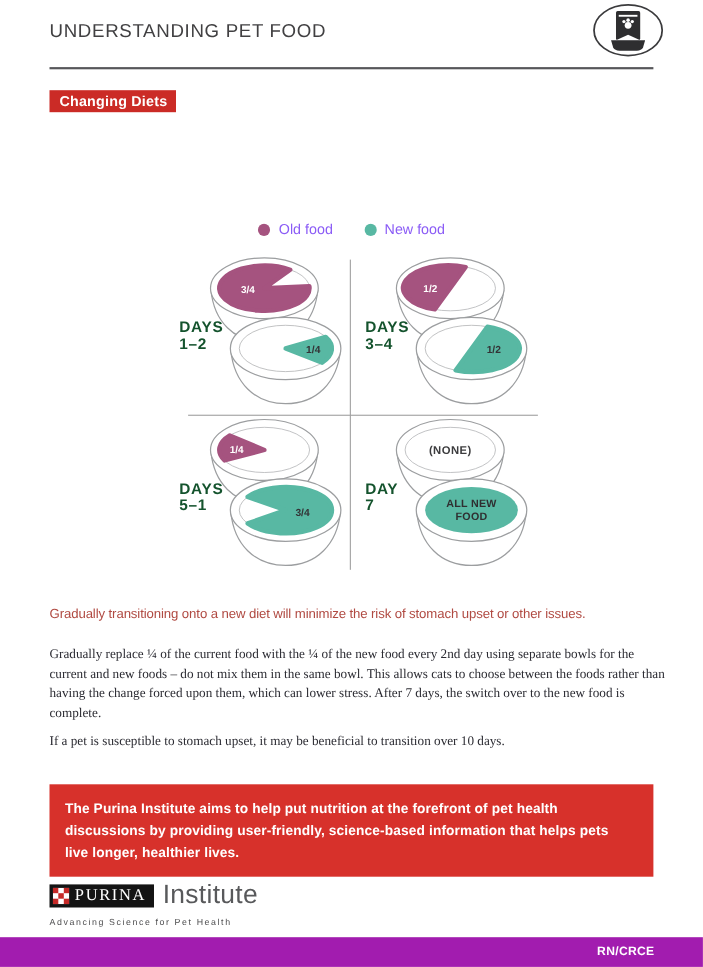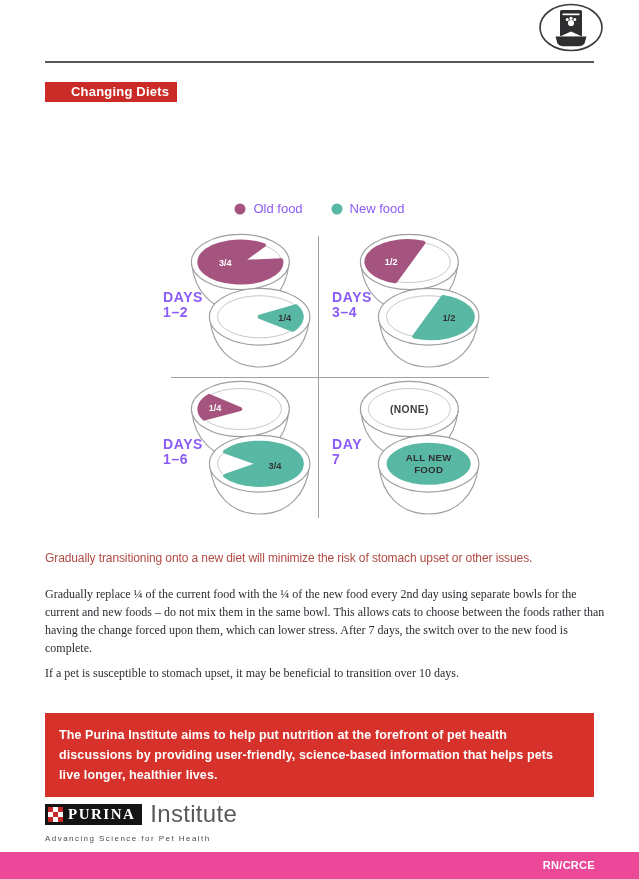--- a/index.html
+++ b/index.html
@@ -9,40 +9,40 @@
     overflow:hidden; font-family:"Liberation Sans", sans-serif;
   }
   .header-title {
     position:absolute; left:45px; top:19px;
     font-size:17px; font-weight:400; color:#414042; letter-spacing:0.6px;
   }
   .header-icon { position:absolute; left:538px; top:3px; }
   .header-rule { position:absolute; left:45px; top:61px; width:549px; height:2px; background:#57575a; }
   .badge {
     position:absolute; left:45px; top:82px;
-    color:#fff; font-size:13px; font-weight:bold; padding:2px 8px 3px 26px; letter-spacing:0.2px;
+    color:#fff; font-size:13px; font-weight:bold; padding:2px 8px 3px 9px; letter-spacing:0.2px;
   }
   .page-title {
     position:absolute; left:42px; top:122px;
     font-size:34px; font-weight:bold; color:#383838; letter-spacing:-0.5px; white-space:nowrap;
   }
   .legend {
     position:absolute; left:0; right:0; top:201px;
     display:flex; justify-content:center; gap:28px;
   }
   .legend-item { display:flex; align-items:center; gap:7px; }
   .legend-item span { font-size:13px; color:#8b5cf6; }
   .diagram { position:absolute; left:163px; top:230px; width:334px; height:294px; }
   .vline { position:absolute; left:155px; top:6px; width:1px; height:282px; background:#a0a0a0; }
   .hline { position:absolute; left:8px; top:147px; width:318px; height:1px; background:#a0a0a0; }
   .quad { position:absolute; width:163px; height:146px; }
   .q1 { left:0; top:0; } .q2 { left:169px; top:0; } .q3 { left:0; top:147px; } .q4 { left:169px; top:147px; }
   .day-label {
     position:absolute; left:0; top:60px; z-index:2;
-    font-size:14px; font-weight:bold; color:#8b5cf6; line-height:1.1; letter-spacing:0.6px;
+    font-size:14px; font-weight:bold; color:#14532d; line-height:1.1; letter-spacing:0.6px;
   }
   .bowls { position:absolute; left:0; top:0; }
   .bowls text { font-family:"Liberation Sans", sans-serif; font-weight:bold; text-anchor:middle; }
   .wlab-light { fill:#ffffff; font-size:11.5px; }
   .wlab-dark  { fill:#333336; font-size:11.5px; }
   .none-lab   { fill:#3c3c3e; font-size:13px; font-weight:bold; letter-spacing:0.5px; }
   .allnew-lab { fill:#2f2f31; font-size:12px; font-weight:bold; letter-spacing:0.3px; }
   .bowl-body { fill:#fff; stroke:#9c9ea0; stroke-width:1.4; }
   .bowl-rim  { fill:#fff; stroke:#9c9ea0; stroke-width:1.4; }
   .bowl-inner{ fill:#fff; stroke:#b9babc; stroke-width:1; }
@@ -61,38 +61,39 @@
     color:#ffffff; font-size:12.5px; font-weight:bold; line-height:1.6;
     padding:12px 24px 12px 14px; letter-spacing:0.1px;
   }
   .plogo { position:absolute; left:45px; top:800px; }
   .plogo-row { display:flex; align-items:center; }
   .plogo-box {
     display:inline-flex; align-items:center; gap:5px; background:#141414;
     padding:2px 7px 2px 3px; height:21px;
   }
   .plogo-purina {
-    font-family:"Liberation Serif", serif; font-weight:bold; font-size:15px;
+    font-family:"Liberation Serif", serif; font-weight:normal; font-size:15px;
     color:#ffffff; letter-spacing:1.5px;
   }
   .plogo-inst { font-size:24px; color:#58595b; margin-left:8px; letter-spacing:0.3px; }
   .plogo-tagline {
     margin-top:6px; font-size:8px; font-weight:normal; color:#4d4d4f; letter-spacing:1.45px;
   }
   .bottom-bar { position:absolute; left:0; top:852px; width:639px; height:27px; }
   .doc-code {
     position:absolute; right:44px; top:0; height:27px; line-height:27px;
     color:#fff; font-size:11px; font-weight:bold; letter-spacing:0.3px;
   }
 </style>
 </head>
 <body>
 
 <div class="page">
 
+  <div class="header-title">UNDERSTANDING PET FOOD</div>
 
   <div class="header-icon">
     <svg width="66" height="50" viewBox="0 0 66 50">
       <ellipse cx="33" cy="24.5" rx="31" ry="23" fill="#fff" stroke="#3b3b3d" stroke-width="1.6"></ellipse>
       <rect x="22" y="7" width="22" height="26.5" rx="1.5" fill="#2e2e30"></rect>
       <rect x="24.5" y="10.5" width="17" height="1.7" fill="#ffffff"></rect>
       <g fill="#ffffff">
         <circle cx="33" cy="20" r="3.1"></circle>
         <circle cx="29.2" cy="16.6" r="1.5"></circle>
         <circle cx="33" cy="15.3" r="1.6"></circle>
@@ -169,21 +170,21 @@
           <ellipse class="bowl-inner" cx="65" cy="38" rx="52" ry="26"></ellipse>
           <path class="wedge" d="M65,38 L47.2,62.4 A52,26 0 1 0 82.8,13.6 Z" fill="#58b8a3" stroke="#58b8a3"></path>
           <text class="wlab-dark" x="90" y="43">1/2</text>
         </g>
       </svg>
     </div>
 
     <div class="quad q3">
       <div class="day-label">
         <div>DAYS</div>
-        <div>1–6</div>
+        <div>5–1</div>
       </div>
       <svg class="bowls" width="163" height="146" viewBox="0 0 163 146">
         <g transform="translate(26,2) scale(0.79)">
           <path class="bowl-body" d="M3.5,40 C7,76 30,100 65,100 C100,100 123,76 126.5,40"></path>
           <ellipse class="bowl-rim" cx="65" cy="38" rx="62" ry="35"></ellipse>
           <ellipse class="bowl-inner" cx="65" cy="38" rx="52" ry="26"></ellipse>
           <path class="wedge" d="M65,38 L25.2,21.3 A52,26 0 0 0 19.1,50.2 Z" fill="#a5537f" stroke="#a5537f"></path>
           <text class="wlab-light" x="33" y="41">1/4</text>
         </g>
         <g transform="translate(44,56) scale(0.81)">
@@ -241,17 +242,17 @@
               <rect x="10" y="10" width="5" height="5"></rect>
           </g>
         </svg>
         <span class="plogo-purina">PURINA</span>
       </div>
       <span class="plogo-inst">Institute</span>
     </div>
     <div class="plogo-tagline">Advancing Science for Pet Health</div>
   </div>
 
-  <div class="bottom-bar" style="background-color: #ec4899;">
+  <div class="bottom-bar" style="background-color: #a21caf;">
     <span class="doc-code">RN/CRCE</span>
   </div>
 
 </div>
 
 </body></html>

